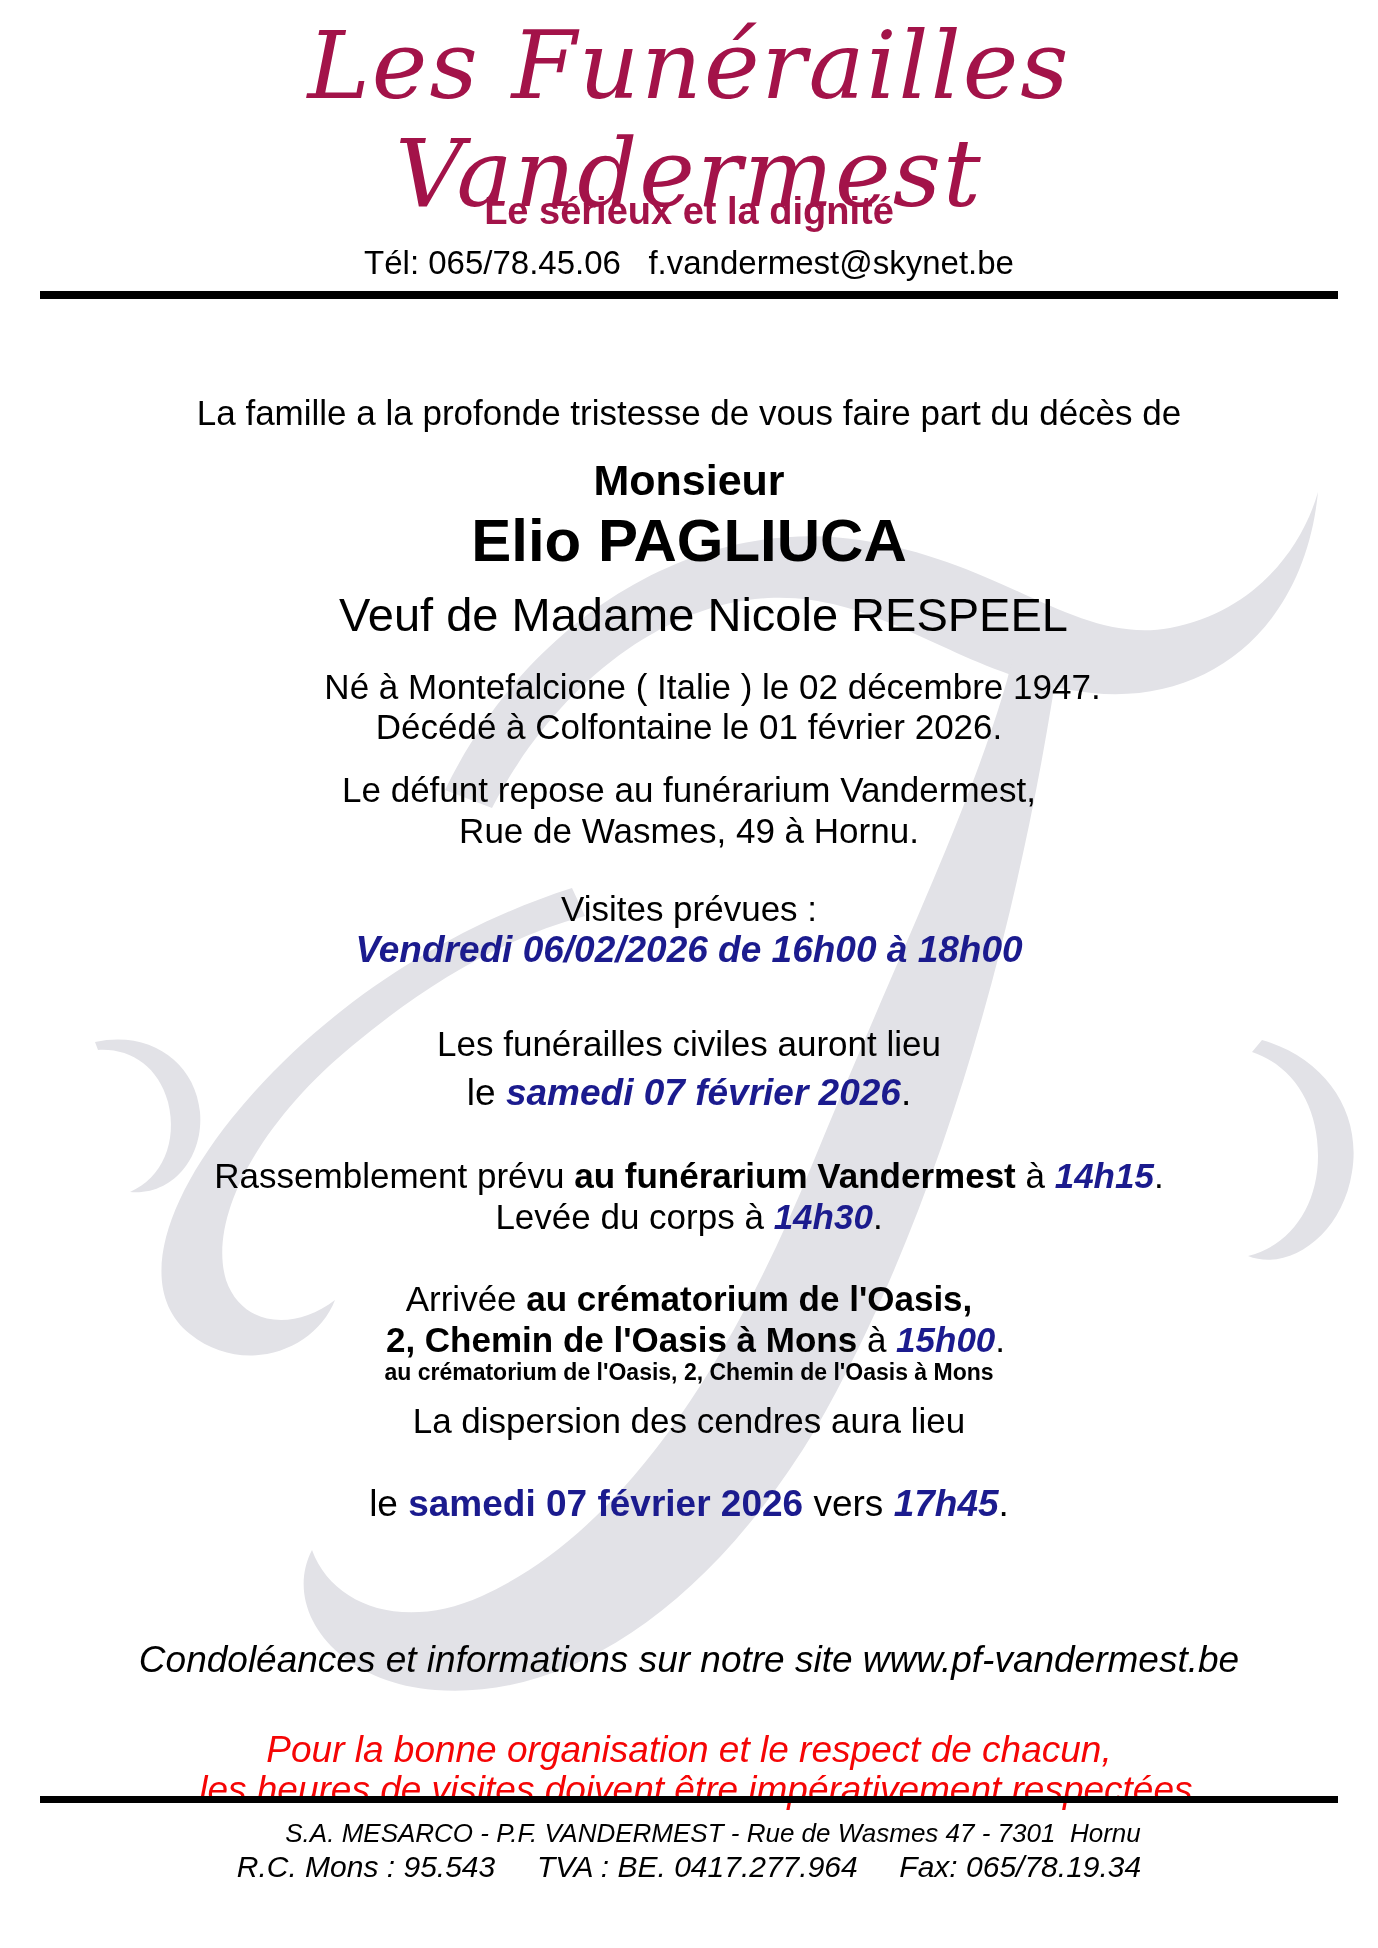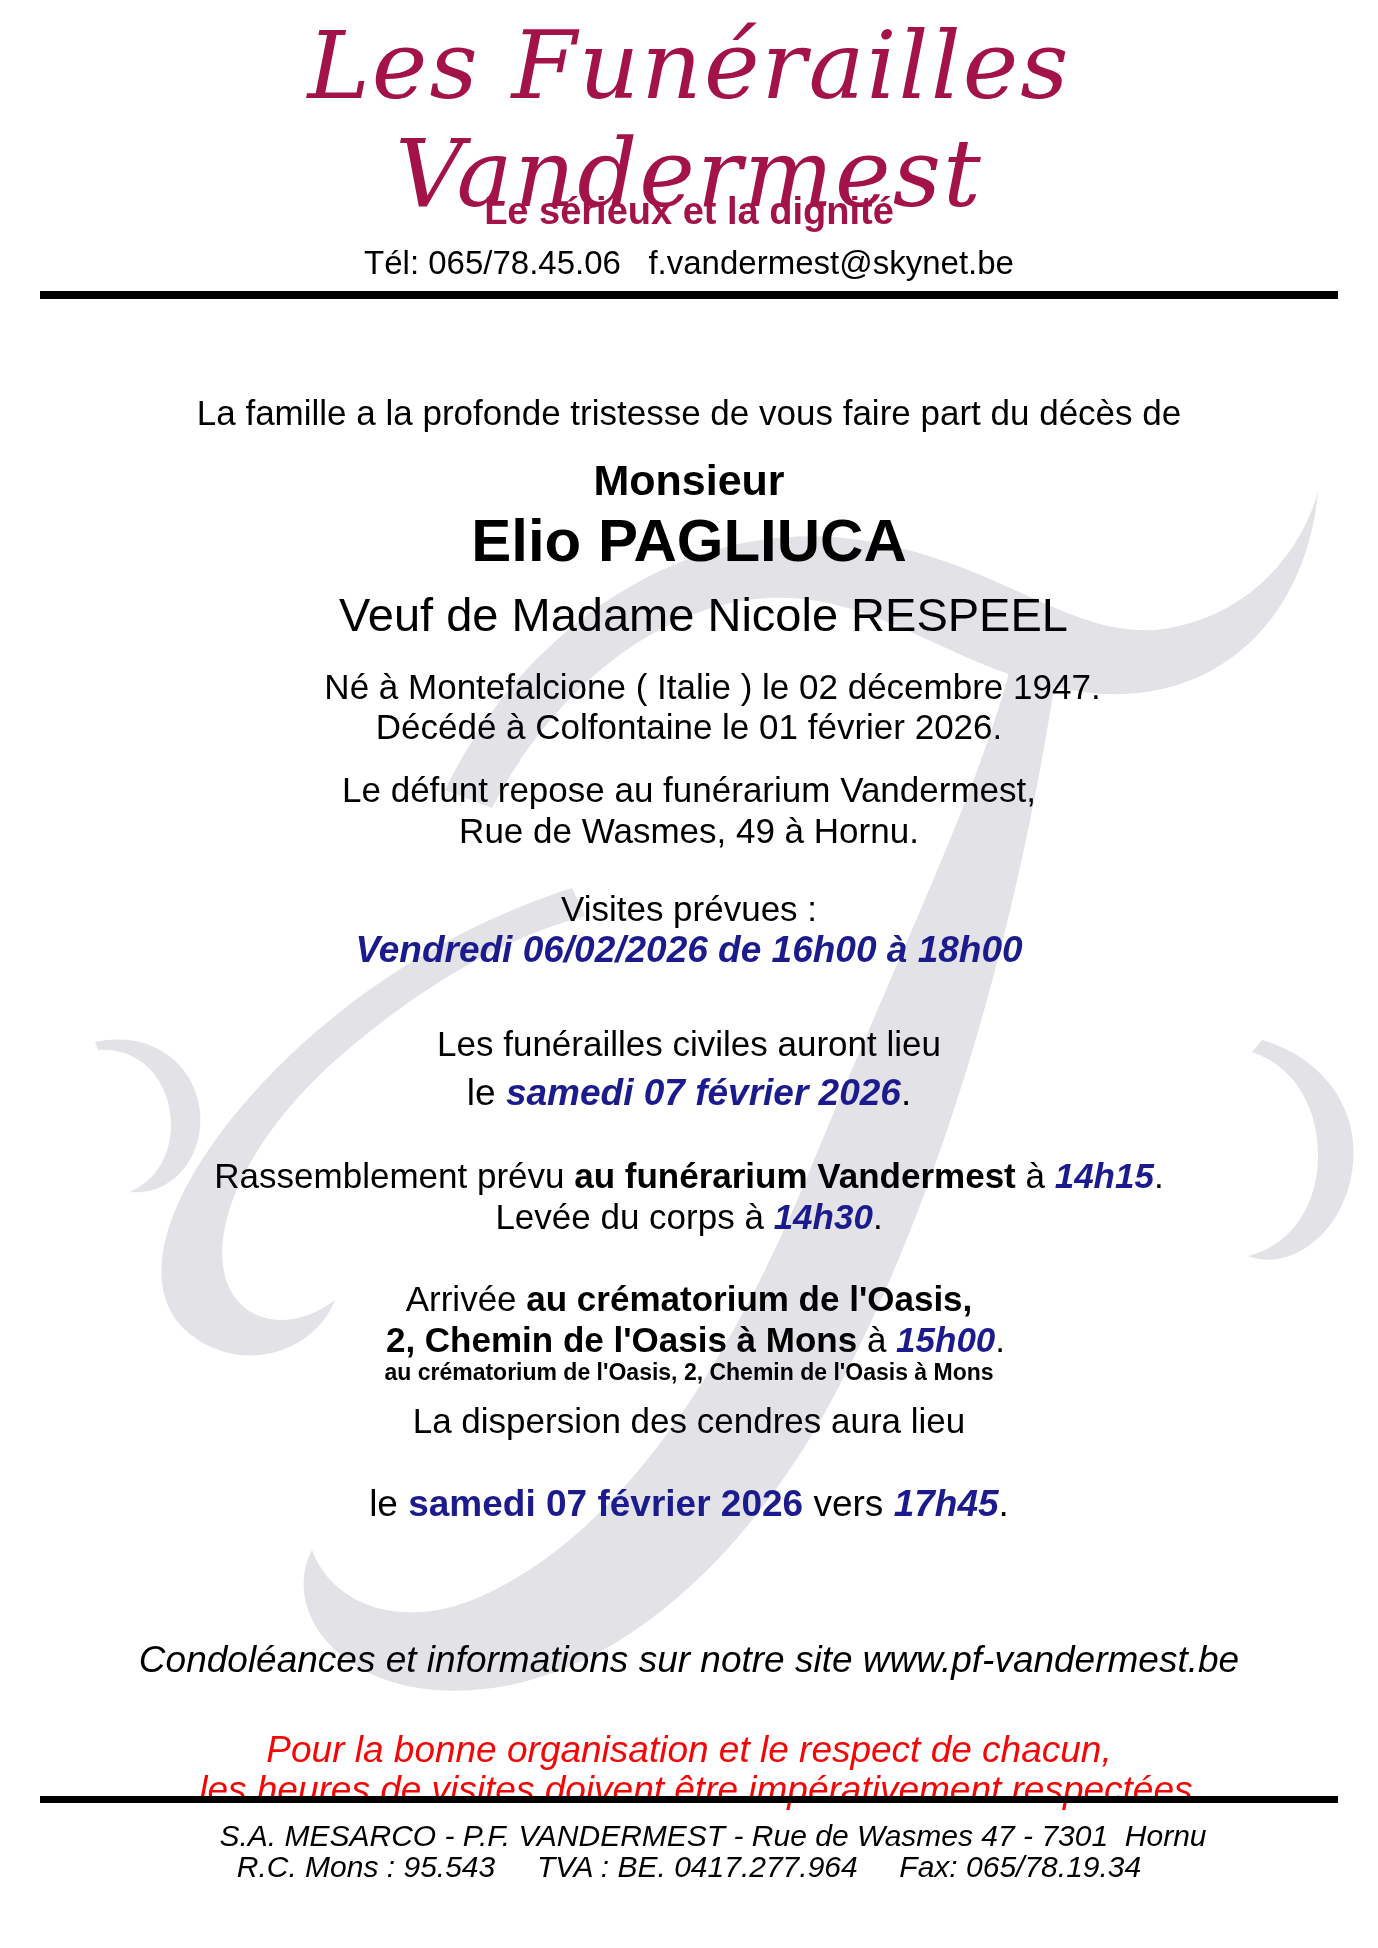--- a/index.html
+++ b/index.html
@@ -64,14 +64,14 @@
 <div class="line" style="top:1401px;font-size:35px;">La dispersion des cendres aura lieu</div>
 <div class="line bold" style="top:1359px;font-size:23px;">au crématorium de l'Oasis, 2, Chemin de l'Oasis à Mons</div>
 <div class="line" style="top:1483px;font-size:37px;"><span>le </span><span class="dateb">samedi 07 février 2026</span><span> vers </span><span class="time">17h45</span><span class="blackdot">.</span></div>
 
 <div class="line italic" style="top:1639px;font-size:37px;">Condoléances et informations sur notre site www.pf-vandermest.be</div>
 
 <div class="line red" style="top:1729px;font-size:37px;">Pour la bonne organisation et le respect de chacun,</div>
 <div class="line red" style="top:1769px;font-size:37px;padding-left:24px;"><span>les heures de visites doivent être impérativement respectées</span><span class="blackdot">.</span></div>
 
 <div class="rule" style="top:1796px;height:7px;"></div>
-<div class="line italic" style="top:1819px;font-size:30px;padding-left:48px;">S.A. MESARCO - P.F. VANDERMEST - Rue de Wasmes 47 - 7301  Hornu</div>
+<div class="line italic" style="top:1819px;font-size:26px;padding-left:48px;">S.A. MESARCO - P.F. VANDERMEST - Rue de Wasmes 47 - 7301  Hornu</div>
 <div class="line italic" style="top:1850px;font-size:30px;">R.C. Mons : 95.543     TVA : BE. 0417.277.964     Fax: 065/78.19.34</div>
 
 </body></html>

